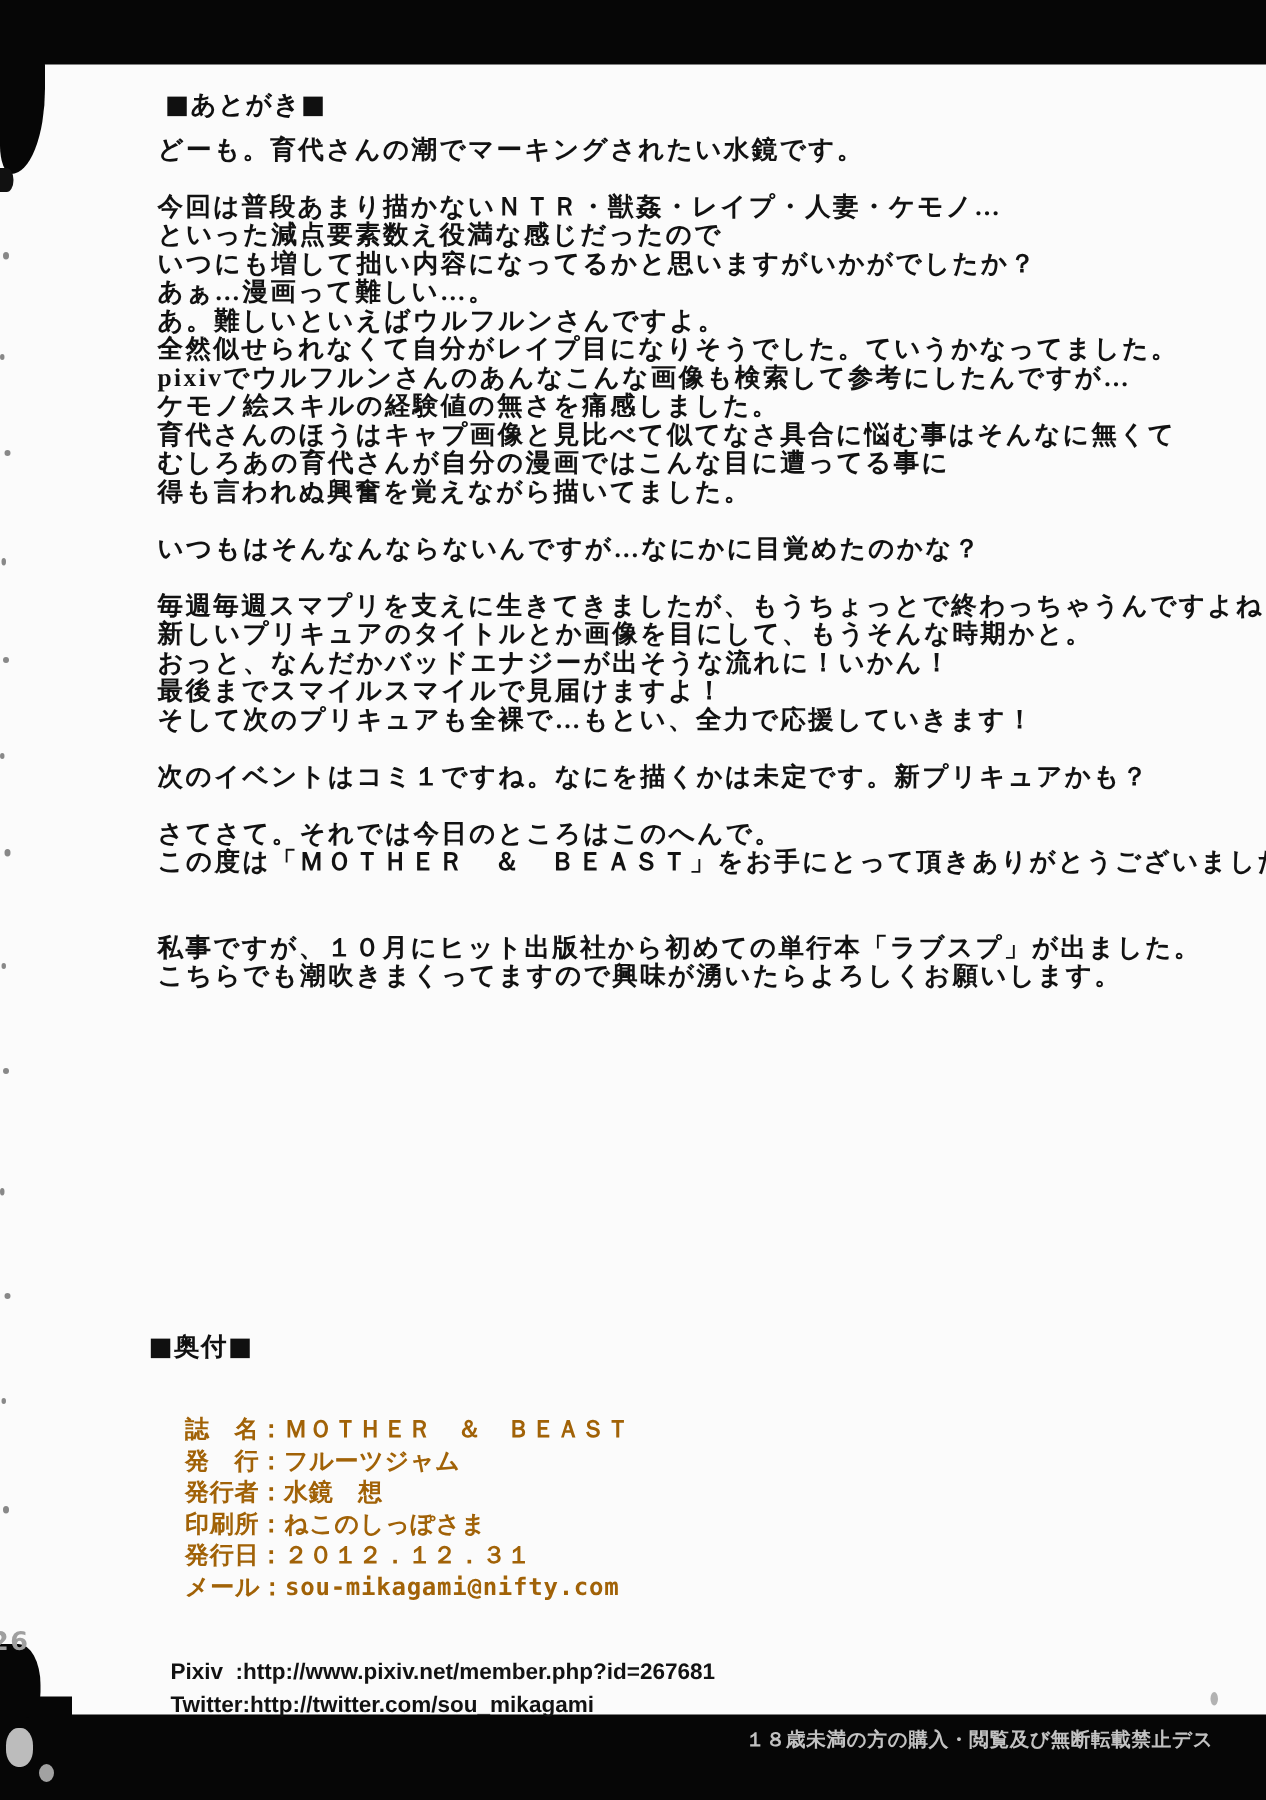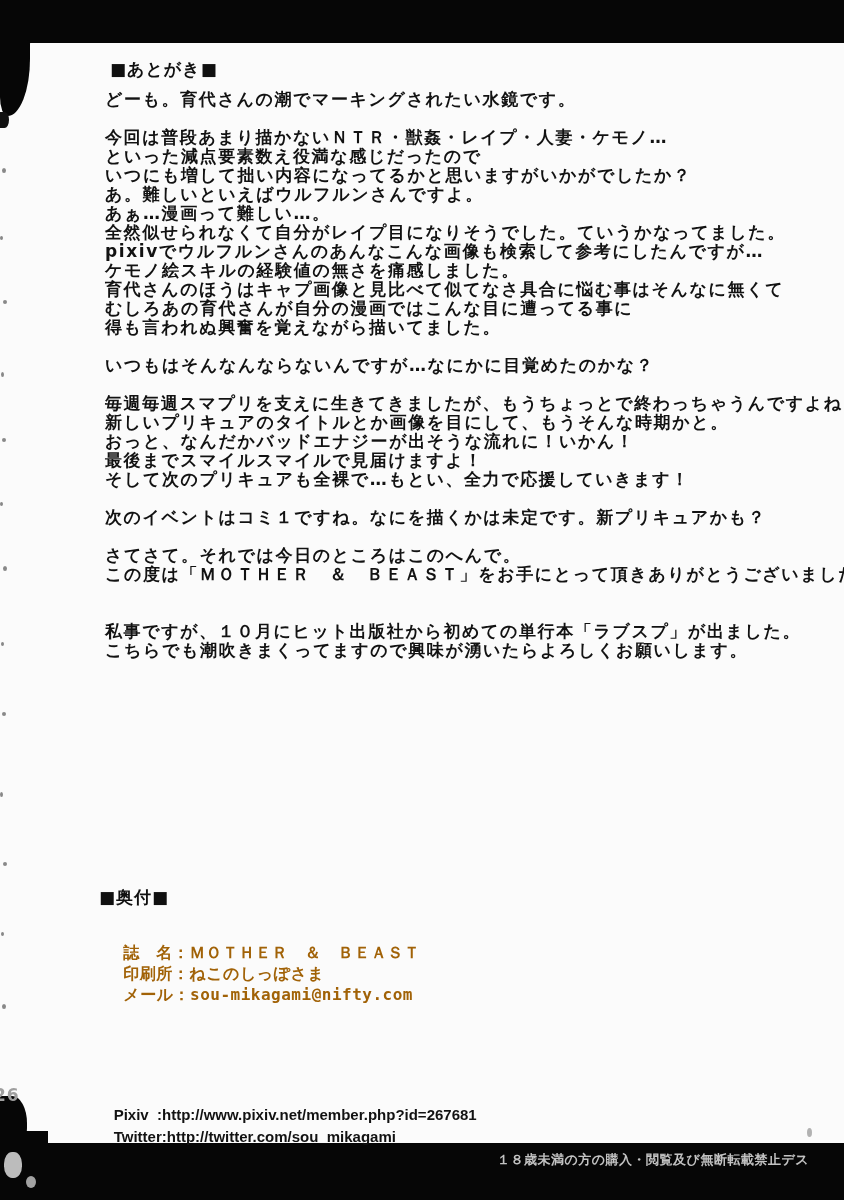--- a/index.html
+++ b/index.html
@@ -19,21 +19,21 @@
     white-space:pre;color:#101010;
   }
   #afterword-heading{left:110px;top:42px;margin-top:16px;}
   #colophon-heading{left:99px;top:886px;text-align:center;}
 
   #afterword-body{
     position:absolute;left:105px;top:90px;width:720px;
     font-size:17px;font-weight:600;line-height:19px;letter-spacing:1.6px;
     color:#121212;
   }
-  #afterword-body .line{height:19px;white-space:pre;overflow:visible;}
+  #afterword-body .line{height:19px;white-space:pre;overflow:visible;font-family:Liberation Serif, serif;}
 
   #colophon-entries{
     position:absolute;left:99px;top:921px;
     font-size:16px;font-weight:600;line-height:21px;letter-spacing:0.5px;
     color:#a16207;
   }
   #colophon-entries .c-line{height:21px;white-space:pre;}
   .c-label{display:inline-block;min-width:66px;}
   .c-value{font-family:"DejaVu Sans Mono","Liberation Mono",monospace;font-weight:600;}
 
@@ -83,22 +83,22 @@
 <div class="speck" style="left:807px;top:1128px;width:5px;height:9px;opacity:.35;"></div>
 
 <div class="heading" id="afterword-heading">■あとがき■</div>
 
 <div id="afterword-body">
     <div class="line">どーも。育代さんの潮でマーキングされたい水鏡です。</div>
     <div class="line"></div>
     <div class="line">今回は普段あまり描かないＮＴＲ・獣姦・レイプ・人妻・ケモノ…</div>
     <div class="line">といった減点要素数え役満な感じだったので</div>
     <div class="line">いつにも増して拙い内容になってるかと思いますがいかがでしたか？</div>
+    <div class="line">あぁ…漫画って難しい…。</div>
     <div class="line">あ。難しいといえばウルフルンさんですよ。</div>
-    <div class="line">あぁ…漫画って難しい…。</div>
     <div class="line">全然似せられなくて自分がレイプ目になりそうでした。ていうかなってました。</div>
     <div class="line">pixivでウルフルンさんのあんなこんな画像も検索して参考にしたんですが…</div>
     <div class="line">ケモノ絵スキルの経験値の無さを痛感しました。</div>
     <div class="line">育代さんのほうはキャプ画像と見比べて似てなさ具合に悩む事はそんなに無くて</div>
     <div class="line">むしろあの育代さんが自分の漫画ではこんな目に遭ってる事に</div>
     <div class="line">得も言われぬ興奮を覚えながら描いてました。</div>
     <div class="line"></div>
     <div class="line">いつもはそんなんならないんですが…なにかに目覚めたのかな？</div>
     <div class="line"></div>
     <div class="line">毎週毎週スマプリを支えに生きてきましたが、もうちょっとで終わっちゃうんですよね…</div>
@@ -117,21 +117,30 @@
     <div class="line">こちらでも潮吹きまくってますので興味が湧いたらよろしくお願いします。</div>
   </div>
 
 <div class="heading" id="colophon-heading">■奥付■</div>
 
 <div id="colophon-entries">
     <div class="c-line">
     <span class="c-label">誌　名：</span><span class="c-value">ＭＯＴＨＥＲ　＆　ＢＥＡＳＴ</span>
   </div>
     <div class="c-line">
+    <span class="c-label">発　行：</span><span class="c-value">フルーツジャム</span>
+  </div>
+    <div class="c-line">
+    <span class="c-label">発行者：</span><span class="c-value">水鏡　想</span>
+  </div>
+    <div class="c-line">
     <span class="c-label">印刷所：</span><span class="c-value">ねこのしっぽさま</span>
+  </div>
+    <div class="c-line">
+    <span class="c-label">発行日：</span><span class="c-value">２０１２．１２．３１</span>
   </div>
     <div class="c-line">
     <span class="c-label">メール：</span><span class="c-value">sou-mikagami@nifty.com</span>
   </div>
   </div>
 
 <div id="colophon-links">
     <div class="l-line">
     <span class="l-label">Pixiv  :</span><span class="l-url">http://www.pixiv.net/member.php?id=267681</span>
   </div>

